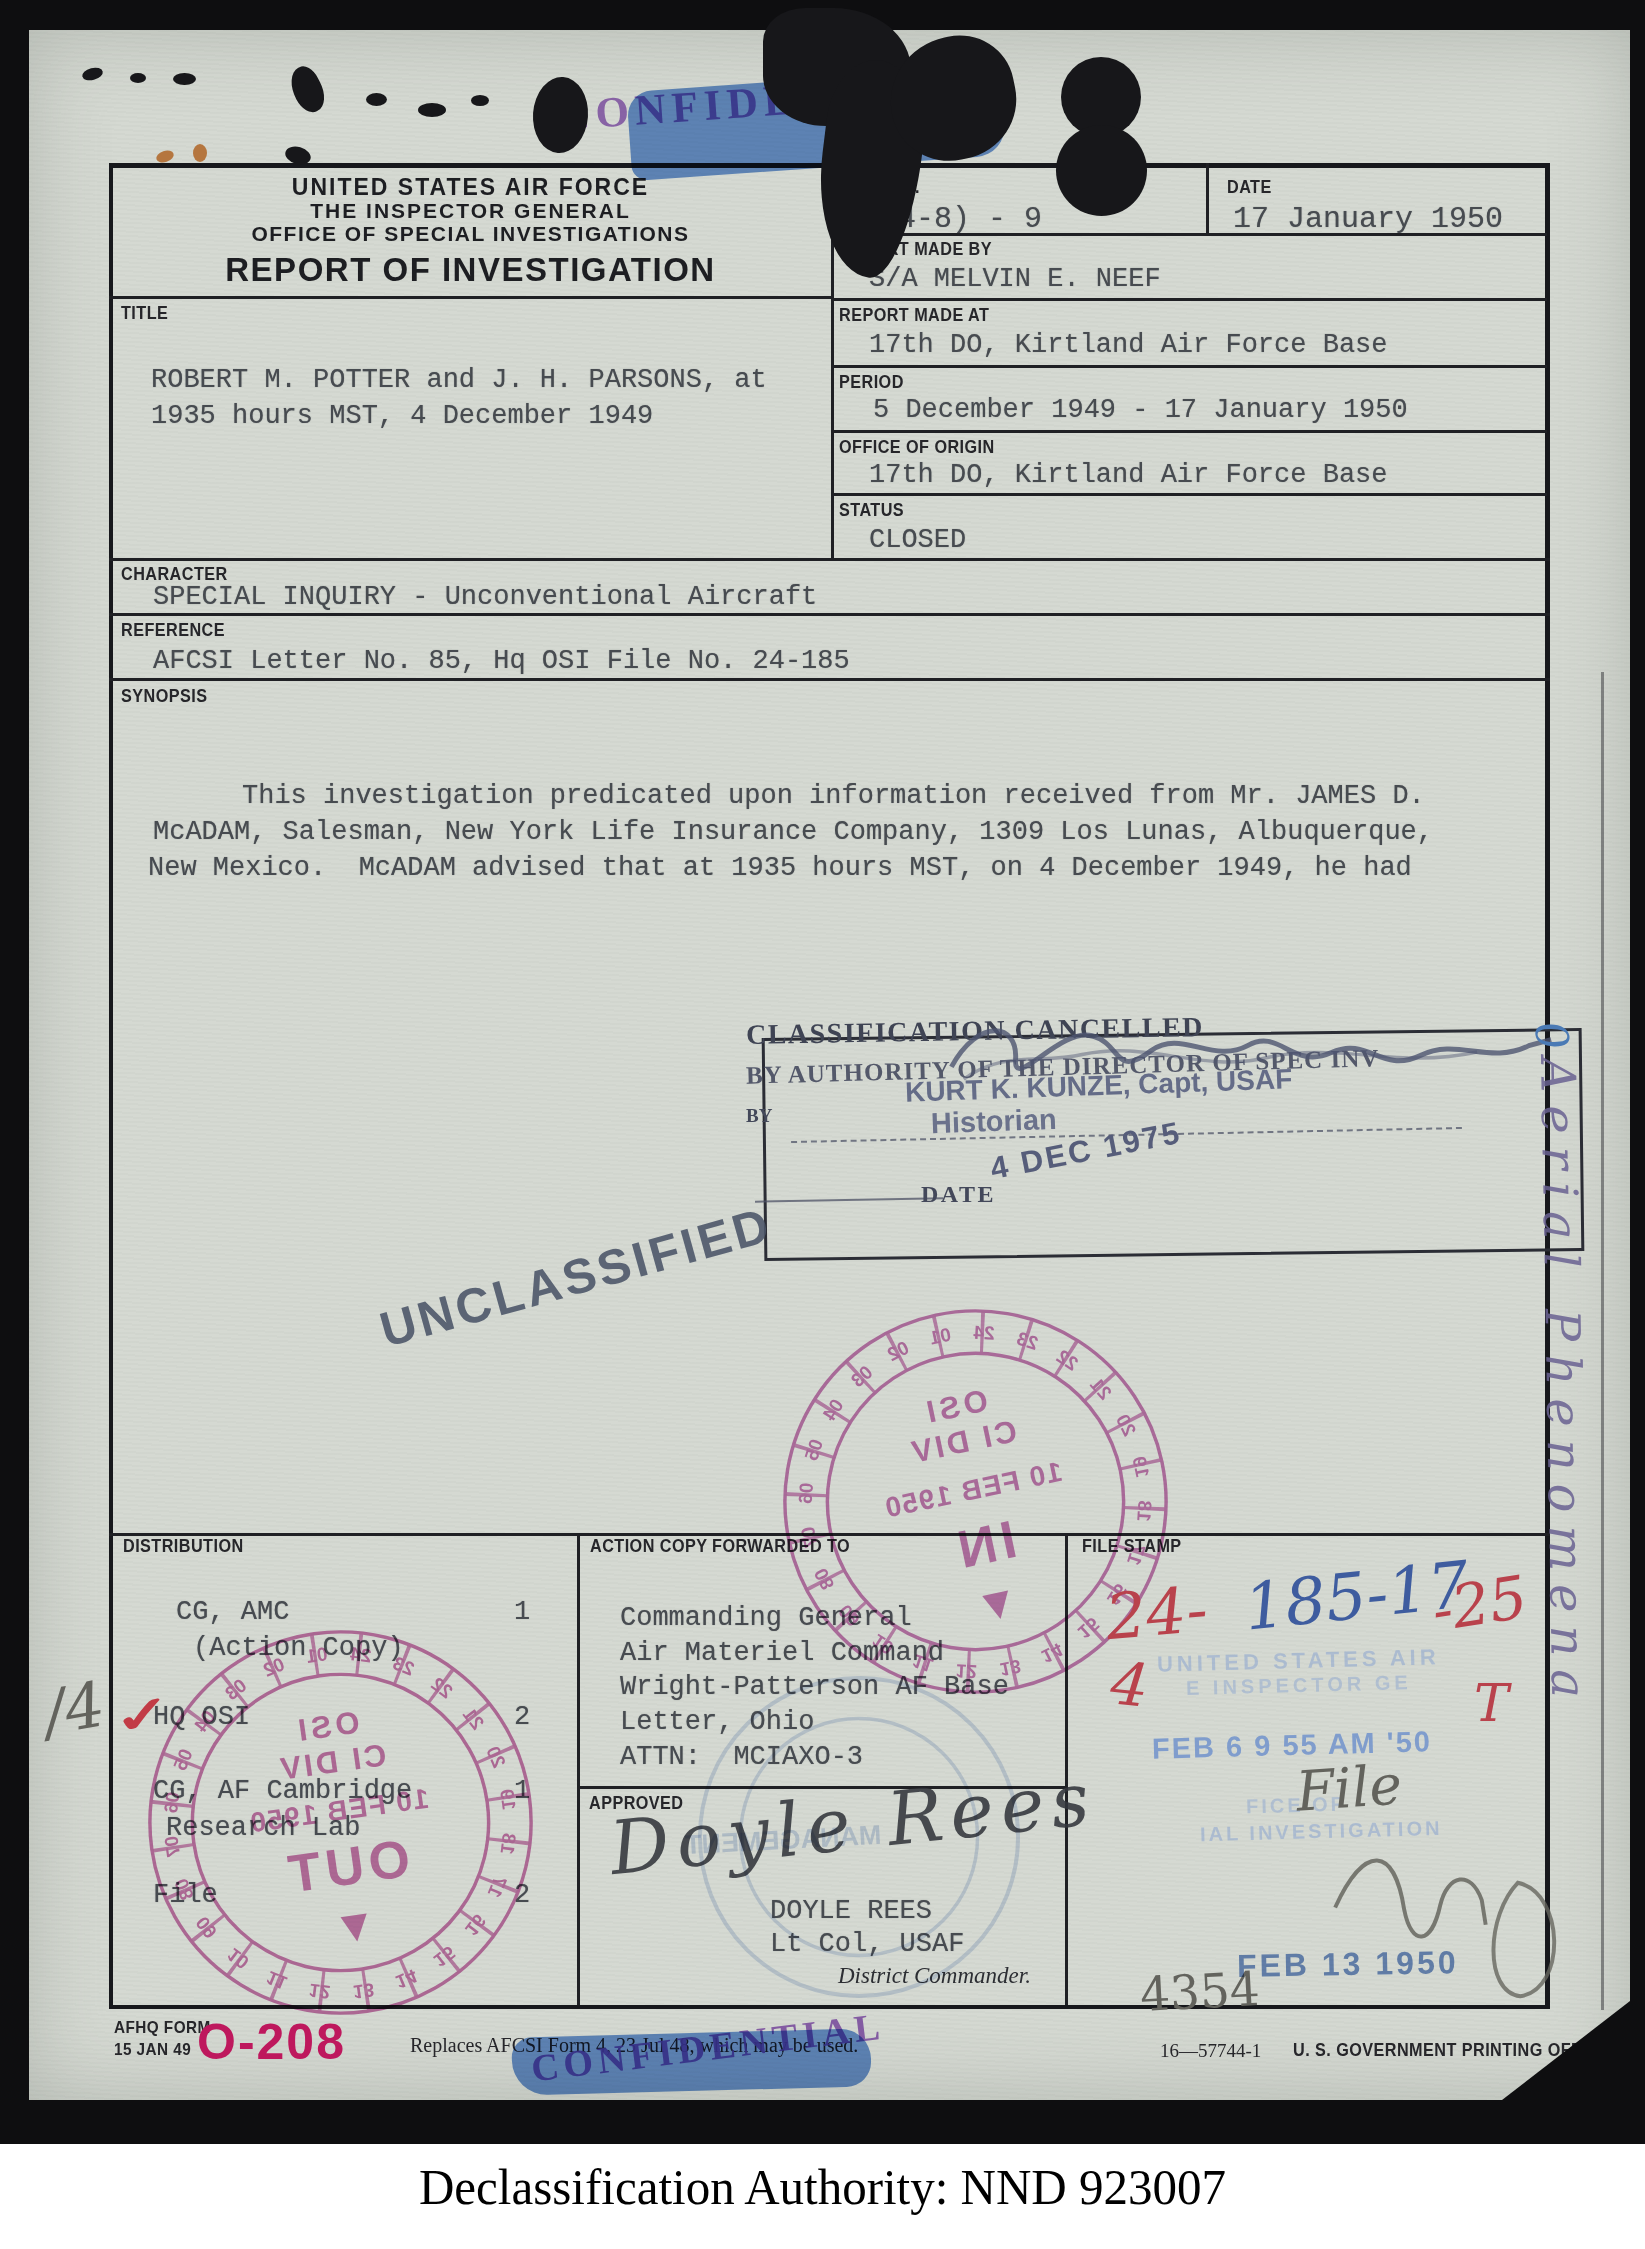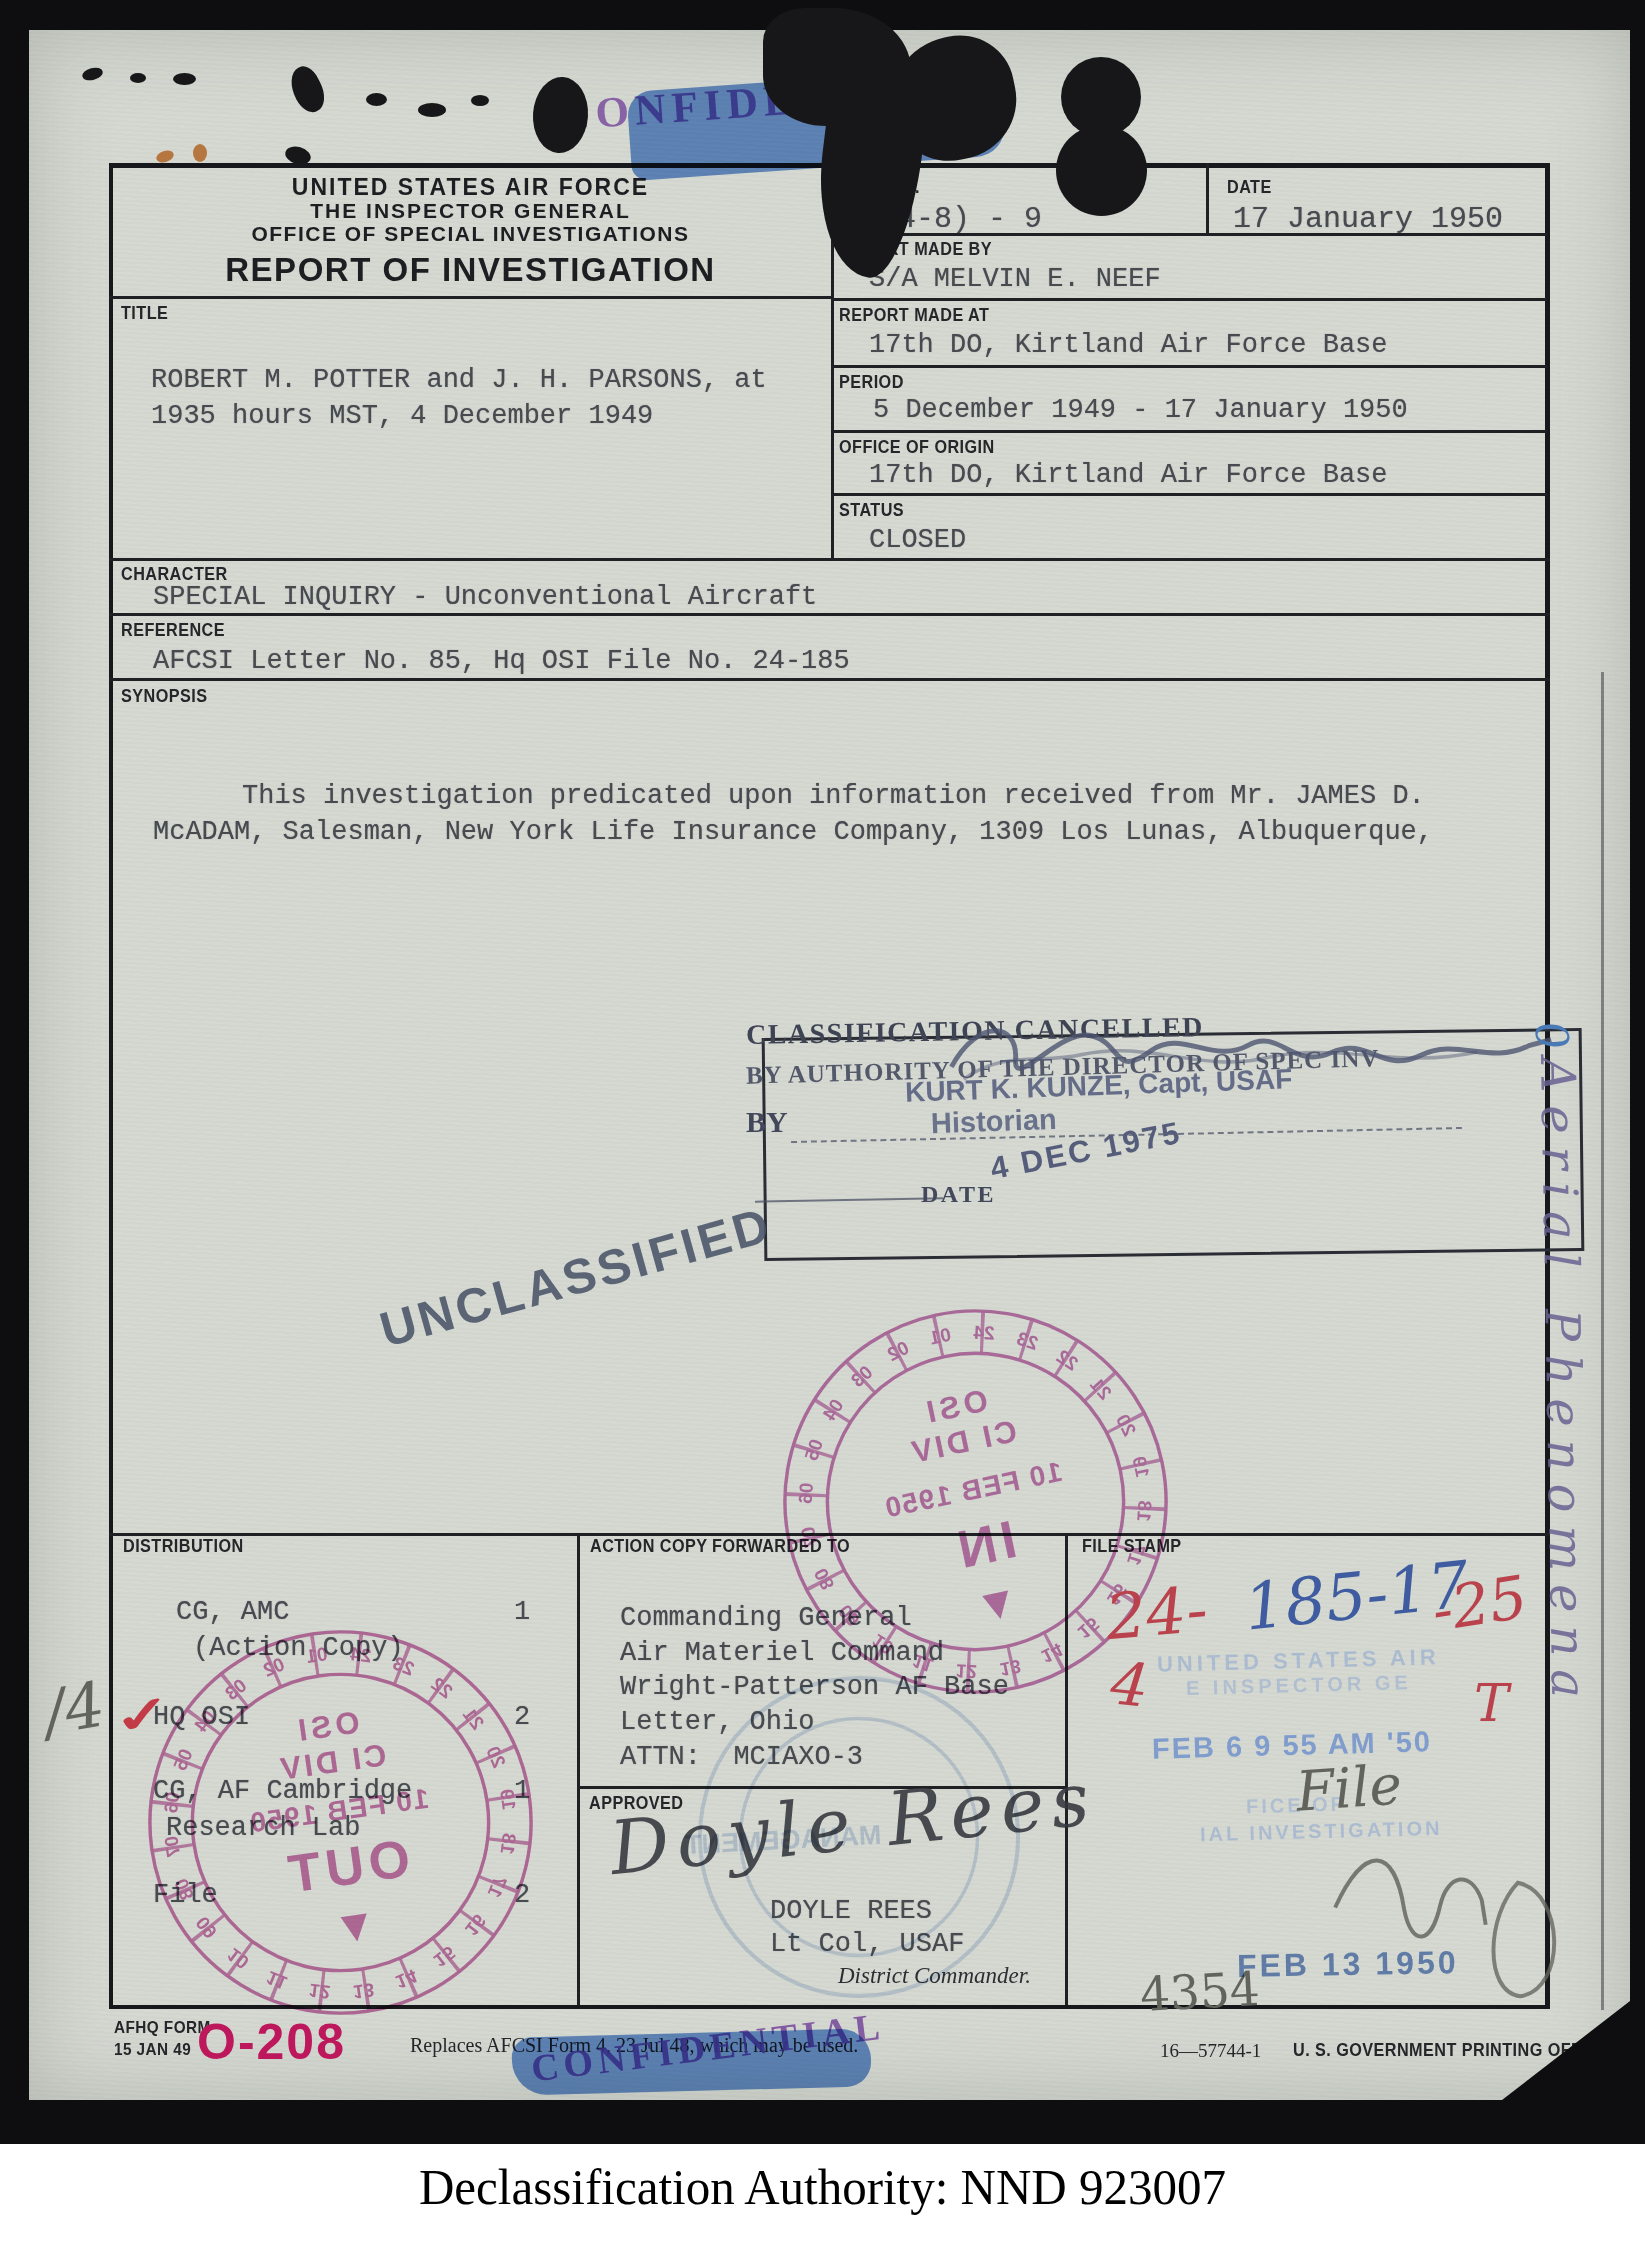--- a/index.html
+++ b/index.html
@@ -106,20 +106,21 @@
     <div class="typed" style="left:840px;top:300px;">17th DO, Kirtland Air Force Base</div>
     <div class="typed" style="left:844px;top:365px;">5 December 1949 - 17 January 1950</div>
     <div class="typed" style="left:840px;top:430px;">17th DO, Kirtland Air Force Base</div>
     <div class="typed" style="left:840px;top:495px;">CLOSED</div>
     <div class="typed" style="left:122px;top:335px;">ROBERT M. POTTER and J. H. PARSONS, at</div>
     <div class="typed" style="left:122px;top:371px;">1935 hours MST, 4 December 1949</div>
     <div class="typed" style="left:124px;top:552px;">SPECIAL INQUIRY - Unconventional Aircraft</div>
     <div class="typed" style="left:124px;top:616px;">AFCSI Letter No. 85, Hq OSI File No. 24-185</div>
     <div class="typed" style="left:213px;top:751px;">This investigation predicated upon information received from Mr. JAMES D.</div>
     <div class="typed" style="left:124px;top:787px;">McADAM, Salesman, New York Life Insurance Company, 1309 Los Lunas, Albuquerque,</div>
+    <div class="typed" style="left:119px;top:823px;">New Mexico.  McADAM advised that at 1935 hours MST, on 4 December 1949, he had</div>
 
     <div class="typed" style="left:147px;top:1567px;">CG, AMC</div>
     <div class="typed" style="left:485px;top:1567px;">1</div>
     <div class="typed" style="left:164px;top:1603px;">(Action Copy)</div>
     <div class="typed" style="left:124px;top:1672px;">HQ OSI</div>
     <div class="typed" style="left:485px;top:1672px;">2</div>
     <div class="typed" style="left:124px;top:1746px;">CG, AF Cambridge</div>
     <div class="typed" style="left:485px;top:1746px;">1</div>
     <div class="typed" style="left:137px;top:1783px;">Research Lab</div>
     <div class="typed" style="left:124px;top:1850px;">File</div>
@@ -223,21 +224,21 @@
         <div class="sdate">10 FEB 1950</div>
         <div class="sword">OUT</div>
         <div class="sarrow">▼</div>
       </div>
     </div>
 
     <div class="cancelbox"></div>
     <div class="stamp-serif" style="left:717px;top:985px;font-size:28px;letter-spacing:1.5px;color:#3f4454;transform:rotate(-1deg);">CLASSIFICATION CANCELLED</div>
     <div class="stamp-serif" style="left:717px;top:1023px;font-size:25px;letter-spacing:1px;color:#474c60;transform:rotate(-1.6deg);opacity:.9;">BY AUTHORITY OF THE DIRECTOR OF SPEC INV</div>
     <div style="position:absolute;left:876px;top:1040px;font:700 28px 'Liberation Sans',sans-serif;color:#596180;transform:rotate(-2deg);opacity:.9;white-space:nowrap;">KURT K. KUNZE, Capt, USAF</div>
-    <div class="stamp-serif" style="left:717px;top:1075px;font-size:30px;color:#43485a;">BY</div>
+    <div class="stamp-serif" style="left:717px;top:1075px;font-size:19px;color:#43485a;">BY</div>
     <div style="position:absolute;left:762px;top:1104px;width:671px;border-bottom:2.5px dashed #595e70;transform:rotate(-1.2deg);opacity:.8;"></div>
     <div style="position:absolute;left:902px;top:1075px;font:700 29px 'Liberation Sans',sans-serif;color:#596180;transform:rotate(-2deg);opacity:.85;">Historian</div>
     <div style="position:absolute;left:960px;top:1103px;font:700 31px 'Liberation Sans',sans-serif;color:#565d7a;letter-spacing:2.5px;transform:rotate(-11deg);">4 DEC 1975</div>
     <div style="position:absolute;left:726px;top:1169px;width:188px;border-bottom:2.5px solid #4e5266;transform:rotate(-1deg);opacity:.75;"></div>
     <div class="stamp-serif" style="left:892px;top:1151px;font-size:24px;letter-spacing:2.5px;color:#43485a;">DATE</div>
 
     <svg style="position:absolute;left:915px;top:975px;" width="617" height="99" viewBox="0 0 1250 200">
       <path d="M15,125 C70,25 150,35 145,110 C140,175 235,45 300,62 C360,78 345,150 420,92 C480,48 545,120 615,82 C680,45 705,132 785,96 C860,62 885,140 965,102 C1040,65 1105,122 1185,82 L1230,70" fill="none" stroke="#4e5570" stroke-width="10" opacity=".8"></path>
       <path d="M40,150 C120,90 200,120 280,100 C420,70 520,140 660,105 C800,75 920,130 1080,95" fill="none" stroke="#4e5570" stroke-width="7" opacity=".45"></path>
     </svg>

